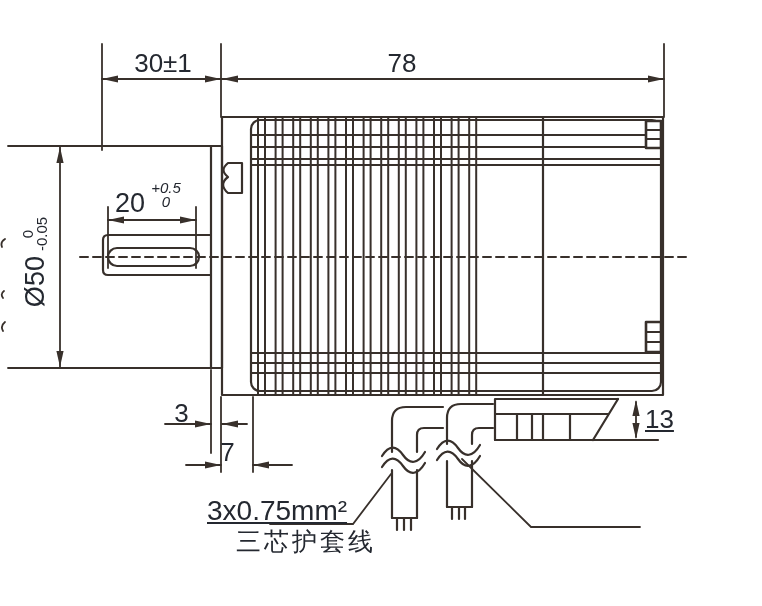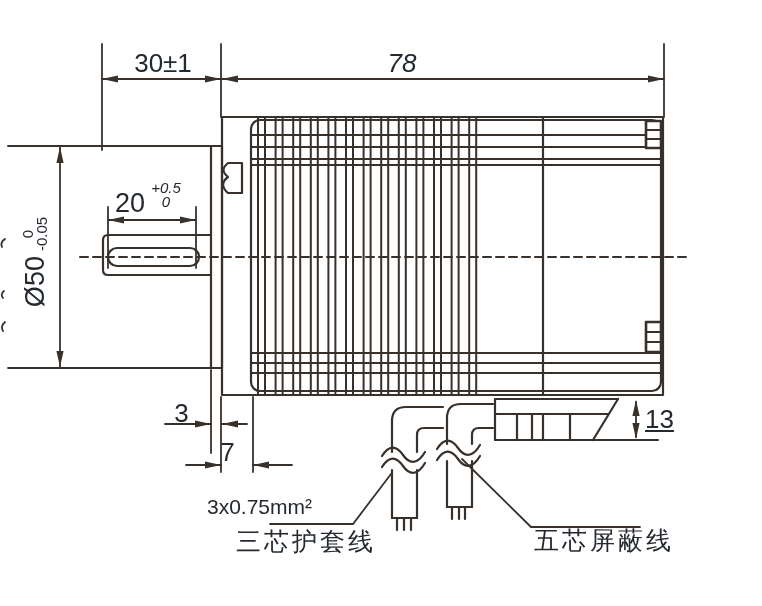--- a/index.html
+++ b/index.html
@@ -9,21 +9,21 @@
     overflow:hidden; font-family:"Liberation Sans", sans-serif;
   }
   #stage svg{ position:absolute; left:0; top:0; }
   .lbl{
     position:absolute; color:var(--text); white-space:nowrap;
     font-family:"Liberation Sans", sans-serif; line-height:1.05;
   }
   .dim{ font-size:26px; }
   .tol{ font-size:15px; line-height:14px; text-align:center; }
   .cn{ font-size:25px; letter-spacing:3px; }
-  .spec{ font-size:21px; }
+  .spec{ font-size:28px;text-decoration:underline; }
   .rot{
     display:flex; align-items:center; justify-content:center; gap:5px;
     transform:rotate(-90deg);
   }
 </style>
 </head>
 <body>
 
 <div id="stage">
 
@@ -172,21 +172,21 @@
         <polygon points="222.0,424.0 238.0,420.4 238.0,427.6"></polygon>
         <polygon points="221.0,465.0 205.0,468.6 205.0,461.4"></polygon>
         <polygon points="253.0,465.0 269.0,461.4 269.0,468.6"></polygon>
         <polygon points="636.0,400.0 639.6,416.0 632.4,416.0"></polygon>
         <polygon points="636.0,439.0 632.4,423.0 639.6,423.0"></polygon>
       </g>
   </svg>
 
   <div class="lbl dim" style="left:102px; top:50px; width:122px; text-align:center;">30±1</div>
 
-  <div class="lbl dim" style="left:222px; top:50px; width:360px; text-align:center;font-style:italic;">78</div>
+  <div class="lbl dim" style="left:222px; top:50px; width:360px; text-align:center;">78</div>
 
   <div class="lbl dim" style="left:115px; top:189px; font-size:27px;text-align:center;">20</div>
   <div class="lbl tol" style="left:151px; top:181px; min-width:30px;font-style:italic;">
     <div>+0.5</div>
     <div>0</div>
   </div>
 
   <div class="lbl rot" style="left:-35px; top:239px; width:140px; height:46px;">
     <span class="dim" style="font-size:27px;">Ø50</span>
     <span class="tol">
@@ -197,15 +197,14 @@
 
   <div class="lbl dim" style="left:168px; top:400px; width:27px; text-align:center;">3</div>
 
   <div class="lbl dim" style="left:214px; top:439px; width:27px; text-align:center;">7</div>
 
   <div class="lbl dim" style="left:645px; top:406px;text-decoration:underline;">13</div>
 
   <div class="lbl spec" style="left:207px; top:496px;">3x0.75mm²</div>
   <div class="lbl cn" style="left:236px; top:528px;">三芯护套线</div>
 
-  <div class="lbl cn" style="left:534px; top:527px;">五芯屏蔽线</div>
 
 </div>
 
 </body></html>

